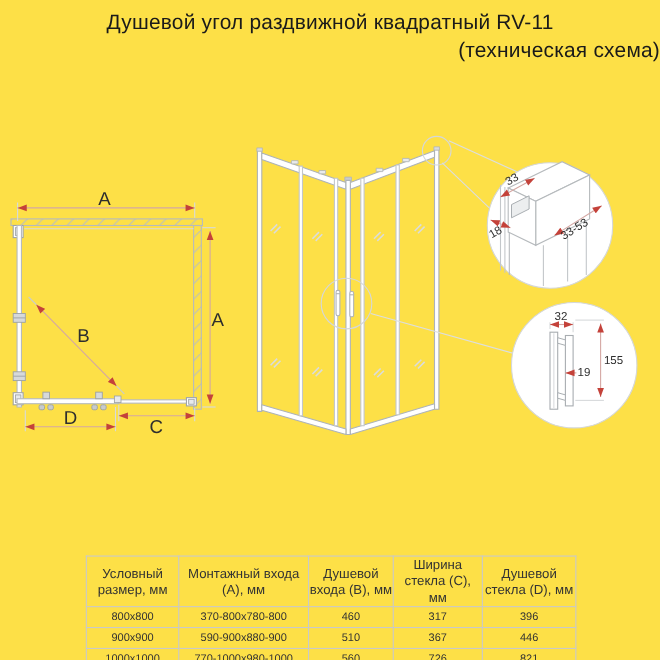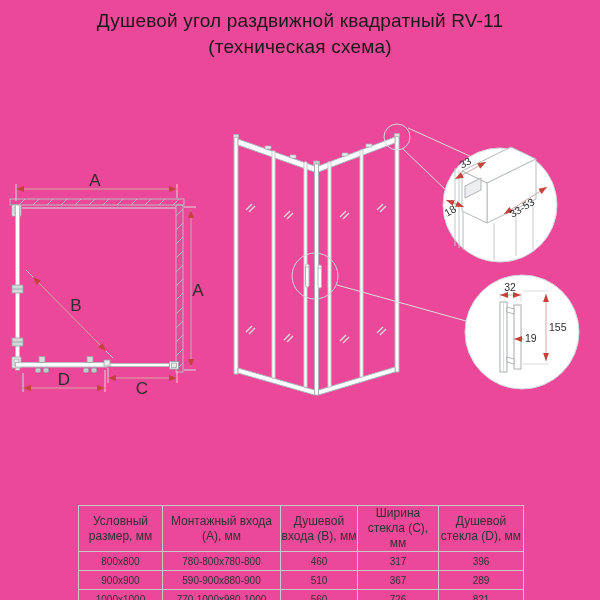--- a/index.html
+++ b/index.html
@@ -1,20 +1,20 @@
 <!DOCTYPE html>
 <html><head>
 <meta charset="utf-8">
 <style>
   html,body{margin:0;padding:0;}
   body{width:600px;height:600px;background:#ffffff;font-family:"Liberation Sans",sans-serif;position:relative;overflow:hidden;color:#2e2e2e;}
-  .page{position:absolute;inset:0;background:#ec4899;}
+  .page{position:absolute;inset:0;background:#fde047;}
   .title{position:absolute;top:8px;left:0;width:600px;text-align:center;color:#1a1a1a;z-index:2;}
   .title .t1{font-size:19px;font-weight:400;letter-spacing:.2px;line-height:26px;}
-  .title .t2{font-size:19px;font-weight:400;letter-spacing:.2px;line-height:26px;}
+  .title .t2{font-size:19px;font-weight:400;letter-spacing:.2px;line-height:26px;text-align:right;}
   svg.drawing{position:absolute;top:0;left:0;z-index:1;}
   .dimlabel{font-size:17px;fill:#2e2e2e;}
   .ddim{font-size:10.5px;fill:#2e2e2e;}
   table.sizes{position:absolute;top:505px;left:78px;width:445px;border-collapse:collapse;table-layout:fixed;z-index:2;}
   table.sizes th,table.sizes td{border:1px solid #c9c9c9;text-align:center;vertical-align:middle;padding:0;color:#333;}
   table.sizes th{font-weight:400;font-size:12px;line-height:1.25;height:28px;}
   table.sizes td{font-size:10px;height:18px;margin-top:20px;}
 </style>
 </head>
 <body>
@@ -228,31 +228,31 @@
         <th>Условный размер, мм</th>
         <th>Монтажный входа (A), мм</th>
         <th>Душевой входа (B), мм</th>
         <th>Ширина стекла (C), мм</th>
         <th>Душевой стекла (D), мм</th>
       </tr>
     </thead>
     <tbody>
       <tr>
         <td>800x800</td>
-        <td>780-800x780-800</td>
+        <td>370-800x780-800</td>
         <td>460</td>
         <td>317</td>
         <td>396</td>
       </tr>
       <tr>
         <td>900x900</td>
         <td>590-900x880-900</td>
         <td>510</td>
         <td>367</td>
-        <td>289</td>
+        <td>446</td>
       </tr>
       <tr>
         <td>1000x1000</td>
         <td>770-1000x980-1000</td>
         <td>560</td>
         <td>726</td>
         <td>821</td>
       </tr>
     </tbody>
   </table>

